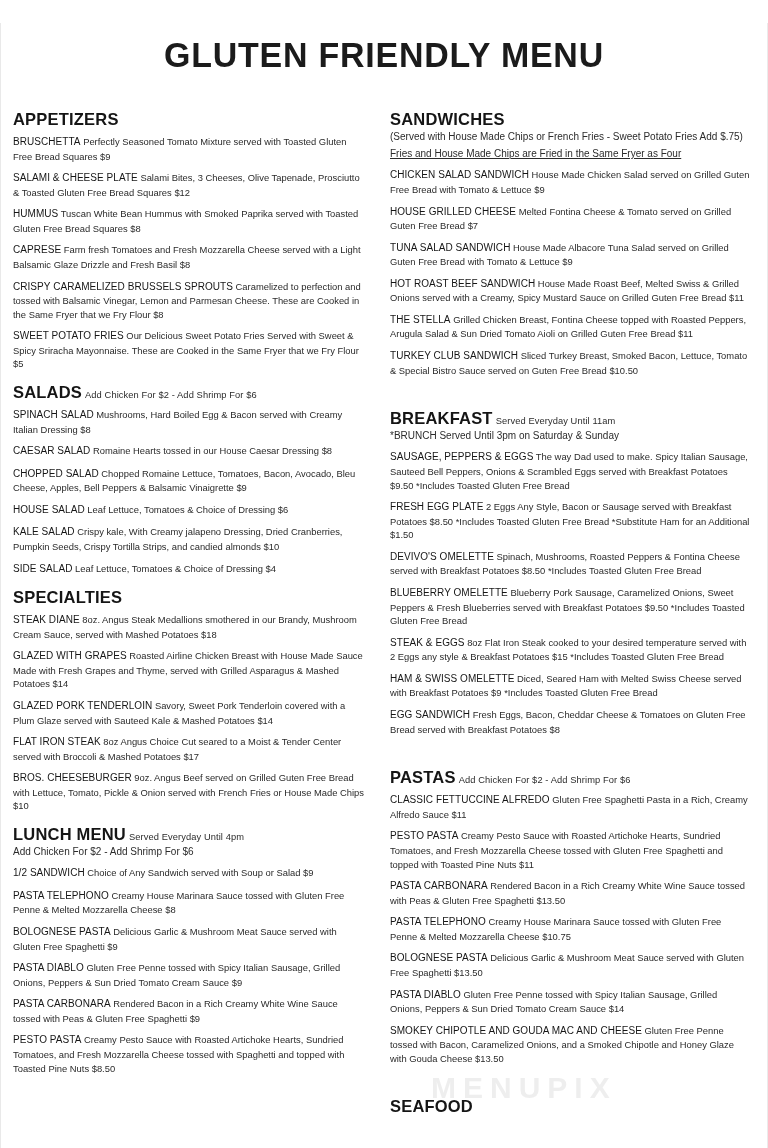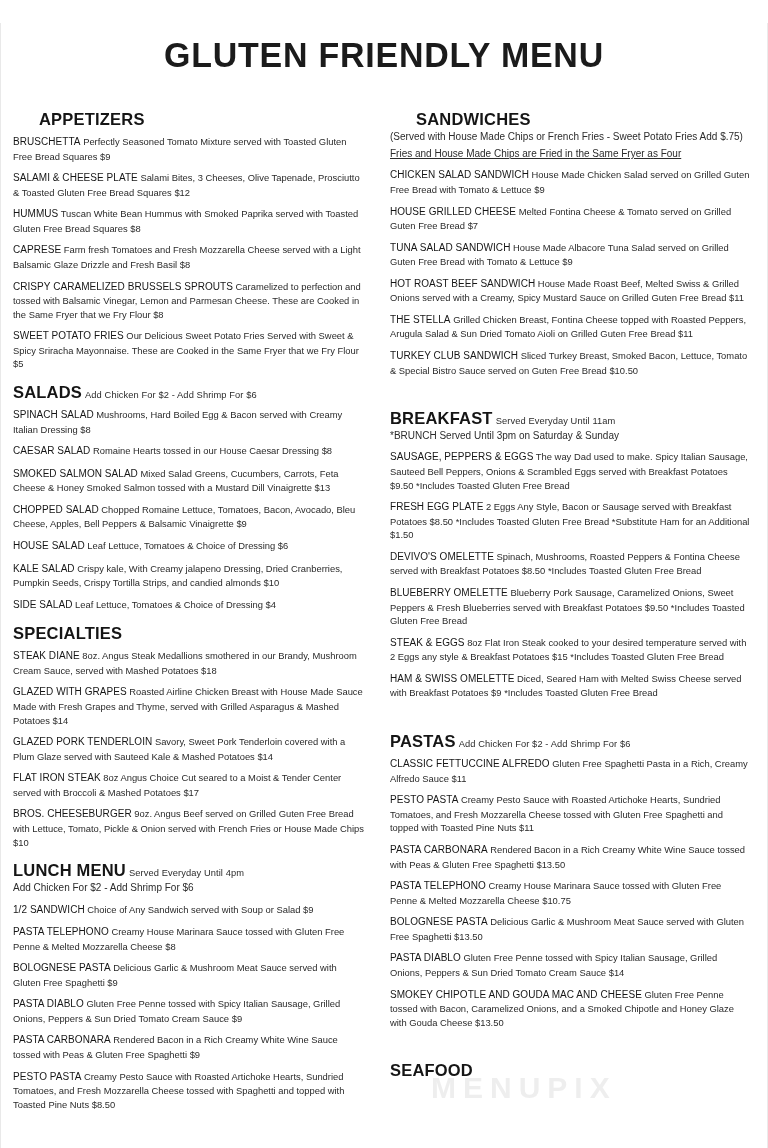--- a/index.html
+++ b/index.html
@@ -47,21 +47,21 @@
   .col.right { padding-right: 4px; padding-left: 6px; }
 
   .section-head {
     font-size: 16.5px;
     font-weight: 700;
     letter-spacing: 0.2px;
     margin: 12px 0 7px 0;
     line-height: 1.1;
     color: #151515;
   }
-  .section-head.first { margin-top: 6px; margin-left: 26px; }
+  .section-head.first { margin-top: 6px; }
   .section-head .note {
     font-size: 9.3px;
     font-weight: 400;
     letter-spacing: 0.1px;
     color: #2b2b2b;
     padding-left: 3px;
   }
   .subnote {
     font-size: 10px;
     line-height: 1.42;
@@ -108,21 +108,20 @@
         <div class="section-head first"><span>APPETIZERS</span></div>
         <p class="item"><span class="nm">BRUSCHETTA</span> <span class="ds">Perfectly Seasoned Tomato Mixture served with Toasted Gluten Free Bread Squares $9</span></p>
         <p class="item"><span class="nm">SALAMI &amp; CHEESE PLATE</span> <span class="ds">Salami Bites, 3 Cheeses, Olive Tapenade, Prosciutto &amp; Toasted Gluten Free Bread Squares $12</span></p>
         <p class="item"><span class="nm">HUMMUS</span> <span class="ds">Tuscan White Bean Hummus with Smoked Paprika served with Toasted Gluten Free Bread Squares $8</span></p>
         <p class="item"><span class="nm">CAPRESE</span> <span class="ds">Farm fresh Tomatoes and Fresh Mozzarella Cheese served with a Light Balsamic Glaze Drizzle and Fresh Basil $8</span></p>
         <p class="item"><span class="nm">CRISPY CARAMELIZED BRUSSELS SPROUTS</span> <span class="ds">Caramelized to perfection and tossed with Balsamic Vinegar, Lemon and Parmesan Cheese. These are Cooked in the Same Fryer that we Fry Flour $8</span></p>
         <p class="item"><span class="nm">SWEET POTATO FRIES</span> <span class="ds">Our Delicious Sweet Potato Fries Served with Sweet &amp; Spicy Sriracha Mayonnaise. These are Cooked in the Same Fryer that we Fry Flour $5</span></p>
         <div class="section-head"><span>SALADS</span><span class="note">Add Chicken For $2 - Add Shrimp For $6</span></div>
         <p class="item"><span class="nm">SPINACH SALAD</span> <span class="ds">Mushrooms, Hard Boiled Egg &amp; Bacon served with Creamy Italian Dressing $8</span></p>
         <p class="item"><span class="nm">CAESAR SALAD</span> <span class="ds">Romaine Hearts tossed in our House Caesar Dressing $8</span></p>
-        <p class="item"><span class="nm">SMOKED SALMON SALAD</span> <span class="ds">Mixed Salad Greens, Cucumbers, Carrots, Feta Cheese &amp; Honey Smoked Salmon tossed with a Mustard Dill Vinaigrette $13</span></p>
         <p class="item"><span class="nm">CHOPPED SALAD</span> <span class="ds">Chopped Romaine Lettuce, Tomatoes, Bacon, Avocado, Bleu Cheese, Apples, Bell Peppers &amp; Balsamic Vinaigrette $9</span></p>
         <p class="item"><span class="nm">HOUSE SALAD</span> <span class="ds">Leaf Lettuce, Tomatoes &amp; Choice of Dressing $6</span></p>
         <p class="item"><span class="nm">KALE SALAD</span> <span class="ds">Crispy kale, With Creamy jalapeno Dressing, Dried Cranberries, Pumpkin Seeds, Crispy Tortilla Strips, and candied almonds $10</span></p>
         <p class="item"><span class="nm">SIDE SALAD</span> <span class="ds">Leaf Lettuce, Tomatoes &amp; Choice of Dressing $4</span></p>
         <div class="section-head"><span>SPECIALTIES</span></div>
         <p class="item"><span class="nm">STEAK DIANE</span> <span class="ds">8oz. Angus Steak Medallions smothered in our Brandy, Mushroom Cream Sauce, served with Mashed Potatoes $18</span></p>
         <p class="item"><span class="nm">GLAZED WITH GRAPES</span> <span class="ds">Roasted Airline Chicken Breast with House Made Sauce Made with Fresh Grapes and Thyme, served with Grilled Asparagus &amp; Mashed Potatoes $14</span></p>
         <p class="item"><span class="nm">GLAZED PORK TENDERLOIN</span> <span class="ds">Savory, Sweet Pork Tenderloin covered with a Plum Glaze served with Sauteed Kale &amp; Mashed Potatoes $14</span></p>
         <p class="item"><span class="nm">FLAT IRON STEAK</span> <span class="ds">8oz Angus Choice Cut seared to a Moist &amp; Tender Center served with Broccoli &amp; Mashed Potatoes $17</span></p>
         <p class="item"><span class="nm">BROS. CHEESEBURGER</span> <span class="ds">9oz. Angus Beef served on Grilled Guten Free Bread with Lettuce, Tomato, Pickle &amp; Onion served with French Fries or House Made Chips $10</span></p>
@@ -147,20 +146,21 @@
         <p class="item"><span class="nm">TURKEY CLUB SANDWICH</span> <span class="ds">Sliced Turkey Breast, Smoked Bacon, Lettuce, Tomato &amp; Special Bistro Sauce served on Guten Free Bread $10.50</span></p>
         <div class="spacer-md"></div>
         <div class="section-head"><span>BREAKFAST</span><span class="note">Served Everyday Until 11am</span></div>
         <div class="subnote">*BRUNCH Served Until 3pm on Saturday &amp; Sunday</div>
         <p class="item"><span class="nm">SAUSAGE, PEPPERS &amp; EGGS</span> <span class="ds">The way Dad used to make. Spicy Italian Sausage, Sauteed Bell Peppers, Onions &amp; Scrambled Eggs served with Breakfast Potatoes $9.50 *Includes Toasted Gluten Free Bread</span></p>
         <p class="item"><span class="nm">FRESH EGG PLATE</span> <span class="ds">2 Eggs Any Style, Bacon or Sausage served with Breakfast Potatoes $8.50 *Includes Toasted Gluten Free Bread  *Substitute Ham for an Additional $1.50</span></p>
         <p class="item"><span class="nm">DEVIVO'S OMELETTE</span> <span class="ds">Spinach, Mushrooms, Roasted Peppers &amp; Fontina Cheese served with Breakfast Potatoes $8.50 *Includes Toasted Gluten Free Bread</span></p>
         <p class="item"><span class="nm">BLUEBERRY OMELETTE</span> <span class="ds">Blueberry Pork Sausage, Caramelized Onions, Sweet Peppers &amp; Fresh Blueberries served with Breakfast Potatoes $9.50 *Includes Toasted Gluten Free Bread</span></p>
         <p class="item"><span class="nm">STEAK &amp; EGGS</span> <span class="ds">8oz Flat Iron Steak cooked to your desired temperature served with 2 Eggs any style &amp; Breakfast Potatoes $15 *Includes Toasted Gluten Free Bread</span></p>
         <p class="item"><span class="nm">HAM &amp; SWISS OMELETTE</span> <span class="ds">Diced, Seared Ham with Melted Swiss Cheese served with Breakfast Potatoes $9 *Includes Toasted Gluten Free Bread</span></p>
+        <p class="item"><span class="nm">EGG SANDWICH</span> <span class="ds">Fresh Eggs, Bacon, Cheddar Cheese &amp; Tomatoes on Gluten Free Bread served with Breakfast Potatoes $8</span></p>
         <div class="spacer-md"></div>
         <div class="section-head"><span>PASTAS</span><span class="note">Add Chicken For $2 - Add Shrimp For $6</span></div>
         <p class="item"><span class="nm">CLASSIC FETTUCCINE ALFREDO</span> <span class="ds">Gluten Free Spaghetti Pasta in a Rich, Creamy Alfredo Sauce $11</span></p>
         <p class="item"><span class="nm">PESTO PASTA</span> <span class="ds">Creamy Pesto Sauce with Roasted Artichoke Hearts, Sundried Tomatoes, and Fresh Mozzarella Cheese tossed with Gluten Free Spaghetti and topped with Toasted Pine Nuts $11</span></p>
         <p class="item"><span class="nm">PASTA CARBONARA</span> <span class="ds">Rendered Bacon in a Rich Creamy White Wine Sauce tossed with Peas &amp; Gluten Free Spaghetti $13.50</span></p>
         <p class="item"><span class="nm">PASTA TELEPHONO</span> <span class="ds">Creamy House Marinara Sauce tossed with Gluten Free Penne &amp; Melted Mozzarella Cheese $10.75</span></p>
         <p class="item"><span class="nm">BOLOGNESE PASTA</span> <span class="ds">Delicious Garlic &amp; Mushroom Meat Sauce served with Gluten Free Spaghetti $13.50</span></p>
         <p class="item"><span class="nm">PASTA DIABLO</span> <span class="ds">Gluten Free Penne tossed with Spicy Italian Sausage, Grilled Onions, Peppers &amp; Sun Dried Tomato Cream Sauce $14</span></p>
         <p class="item"><span class="nm">SMOKEY CHIPOTLE AND GOUDA MAC AND CHEESE</span> <span class="ds">Gluten Free Penne tossed with Bacon, Caramelized Onions, and a Smoked Chipotle and Honey Glaze with Gouda Cheese $13.50</span></p>
         <div class="spacer-md"></div>

